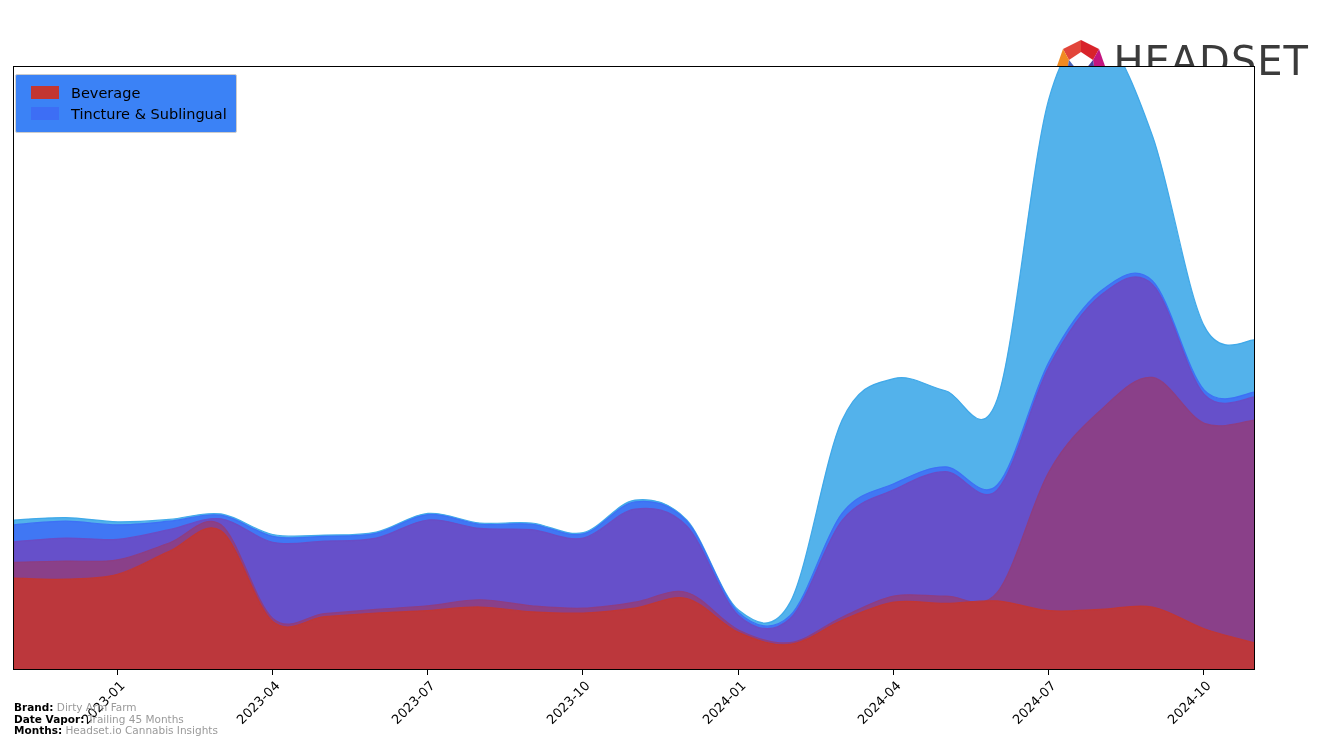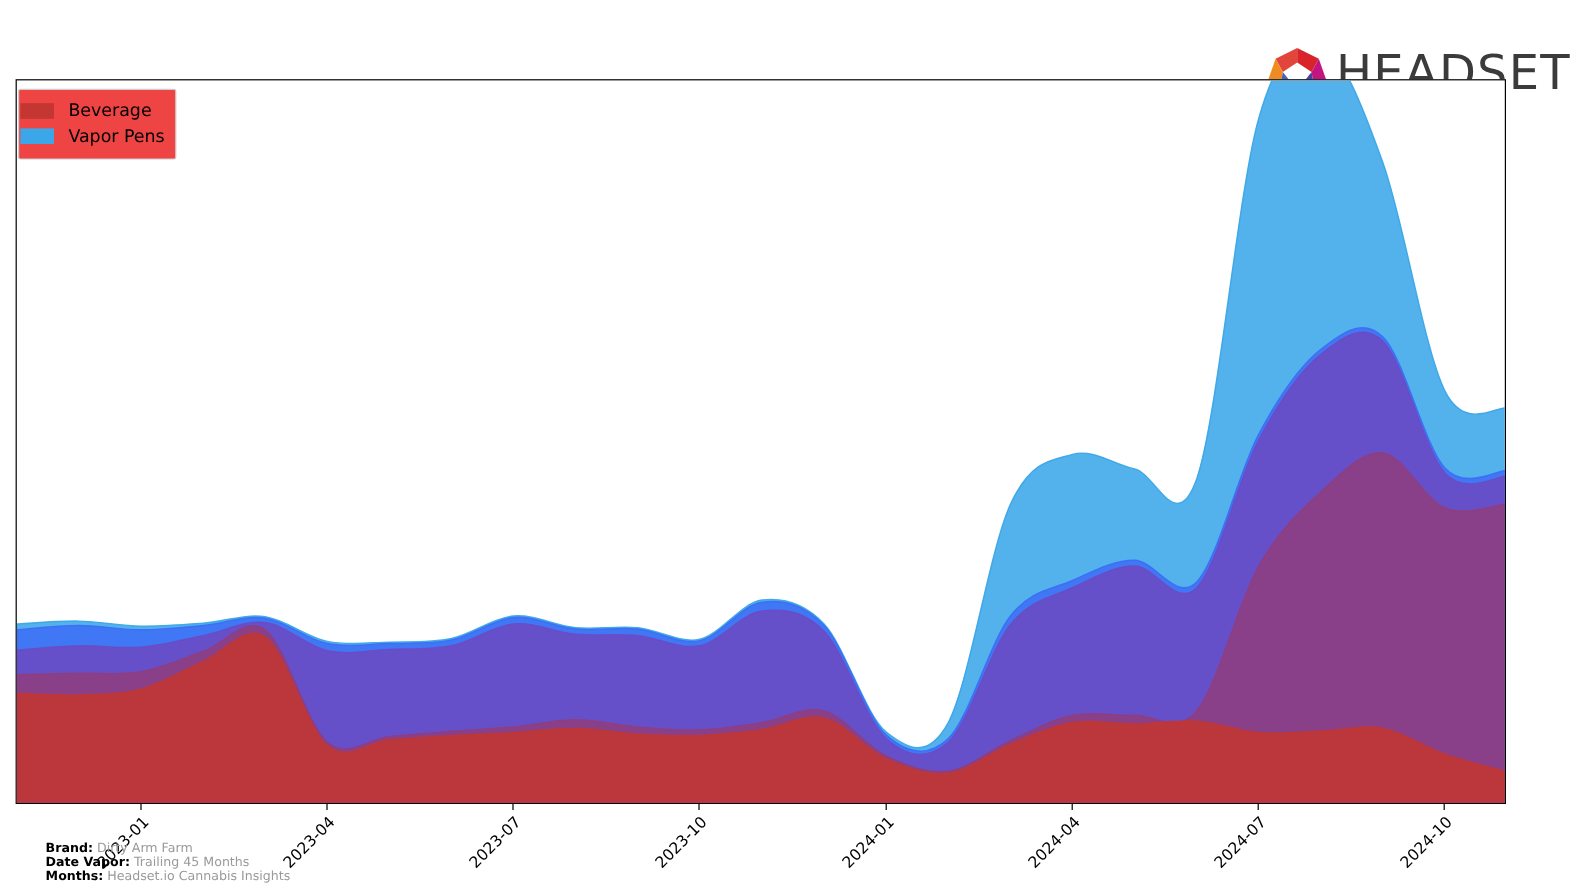--- a/index.html
+++ b/index.html
@@ -61,24 +61,24 @@
     box-sizing: border-box;
     overflow: hidden;
     background: #ffffff;
   }
   .plot-svg { display: block; width: 1242px; height: 604px; }
   
   .legend-box {
     position: absolute;
     left: 15px;
     top: 74px;
-    background: #ef4444;
+    background: #3b82f6;
     border: 1px solid #cccccc;
     border-radius: 2px;
-    padding: 7px 9px 8px 1px;
+    padding: 7px 9px 8px 15px;
     box-sizing: border-box;
   }
   .legend-row {
     display: flex;
     align-items: center;
     height: 21px;
   }
   .legend-swatch {
     width: 28px;
     height: 13px;
@@ -112,21 +112,20 @@
     left: 14px;
     top: 702px;
     font-size: 10.5px;
     line-height: 11.5px;
     color: #9a9a9a;
     white-space: nowrap;
   }
   .footer .k {
     color: #000000;
     font-weight: bold;
-    margin-left: 24px;
   }
   .footer-line { height: 11.5px; }
 </style>
 </head>
 <body>
 
 <div id="chart-root">
 
 
   <div class="logo-wrap">
@@ -154,22 +153,22 @@
         <path d="M 0.00 510.98 C 8.63 511.19, 34.50 512.80, 51.75 512.19 C 69.00 511.59, 86.25 511.99, 103.50 507.36 C 120.75 502.73, 138.00 491.66, 155.25 484.41 C 172.50 477.16, 189.75 452.19, 207.00 463.87 C 224.25 475.55, 241.50 540.18, 258.75 554.47 C 276.00 568.77, 293.25 551.05, 310.50 549.64 C 327.75 548.23, 345.00 547.02, 362.25 546.02 C 379.50 545.01, 396.75 544.61, 414.00 543.60 C 431.25 542.59, 448.50 539.77, 465.75 539.98 C 483.00 540.18, 500.25 543.80, 517.50 544.81 C 534.75 545.81, 552.00 546.62, 569.25 546.02 C 586.50 545.41, 603.75 543.60, 621.00 541.18 C 638.25 538.77, 655.50 527.49, 672.75 531.52 C 690.00 535.55, 707.25 557.69, 724.50 565.34 C 741.75 572.99, 759.00 579.44, 776.25 577.42 C 793.50 575.41, 810.75 560.31, 828.00 553.26 C 845.25 546.22, 862.50 537.96, 879.75 535.14 C 897.00 532.33, 914.25 536.55, 931.50 536.35 C 948.75 536.15, 966.00 532.73, 983.25 533.94 C 1000.50 535.14, 1017.75 542.19, 1035.00 543.60 C 1052.25 545.01, 1069.50 543.00, 1086.75 542.39 C 1104.00 541.79, 1121.25 536.75, 1138.50 539.98 C 1155.75 543.20, 1173.00 555.68, 1190.25 561.72 C 1207.50 567.76, 1233.38 573.80, 1242.00 576.22 L 1242 604 L 0 604 Z" fill="#c33631" fill-opacity="0.88" stroke="#c33631" stroke-width="1.2" stroke-opacity="0.95"></path>
       </svg>
   </div>
 
   <div class="legend-box">
     <div class="legend-row">
       <span class="legend-swatch" style="background:#c33631"></span>
       <span class="legend-label">Beverage</span>
     </div>
     <div class="legend-row">
-      <span class="legend-swatch" style="background:#3ba7e8"></span>
-      <span class="legend-label">Vapor Pens</span>
+      <span class="legend-swatch" style="background:#3d6ef5"></span>
+      <span class="legend-label">Tincture &amp; Sublingual</span>
     </div>
   </div>
 
   <div id="xaxis-layer">
       <div class="tickmark" style="left: 116.5px; top: 670px;"></div>
       <div class="xtick" style="left: -3.5px; top: 678px; width: 120px;">2023-01</div>
       <div class="tickmark" style="left: 271.75px; top: 670px;"></div>
       <div class="xtick" style="left: 151.75px; top: 678px; width: 120px;">2023-04</div>
       <div class="tickmark" style="left: 427px; top: 670px;"></div>
       <div class="xtick" style="left: 307px; top: 678px; width: 120px;">2023-07</div>

